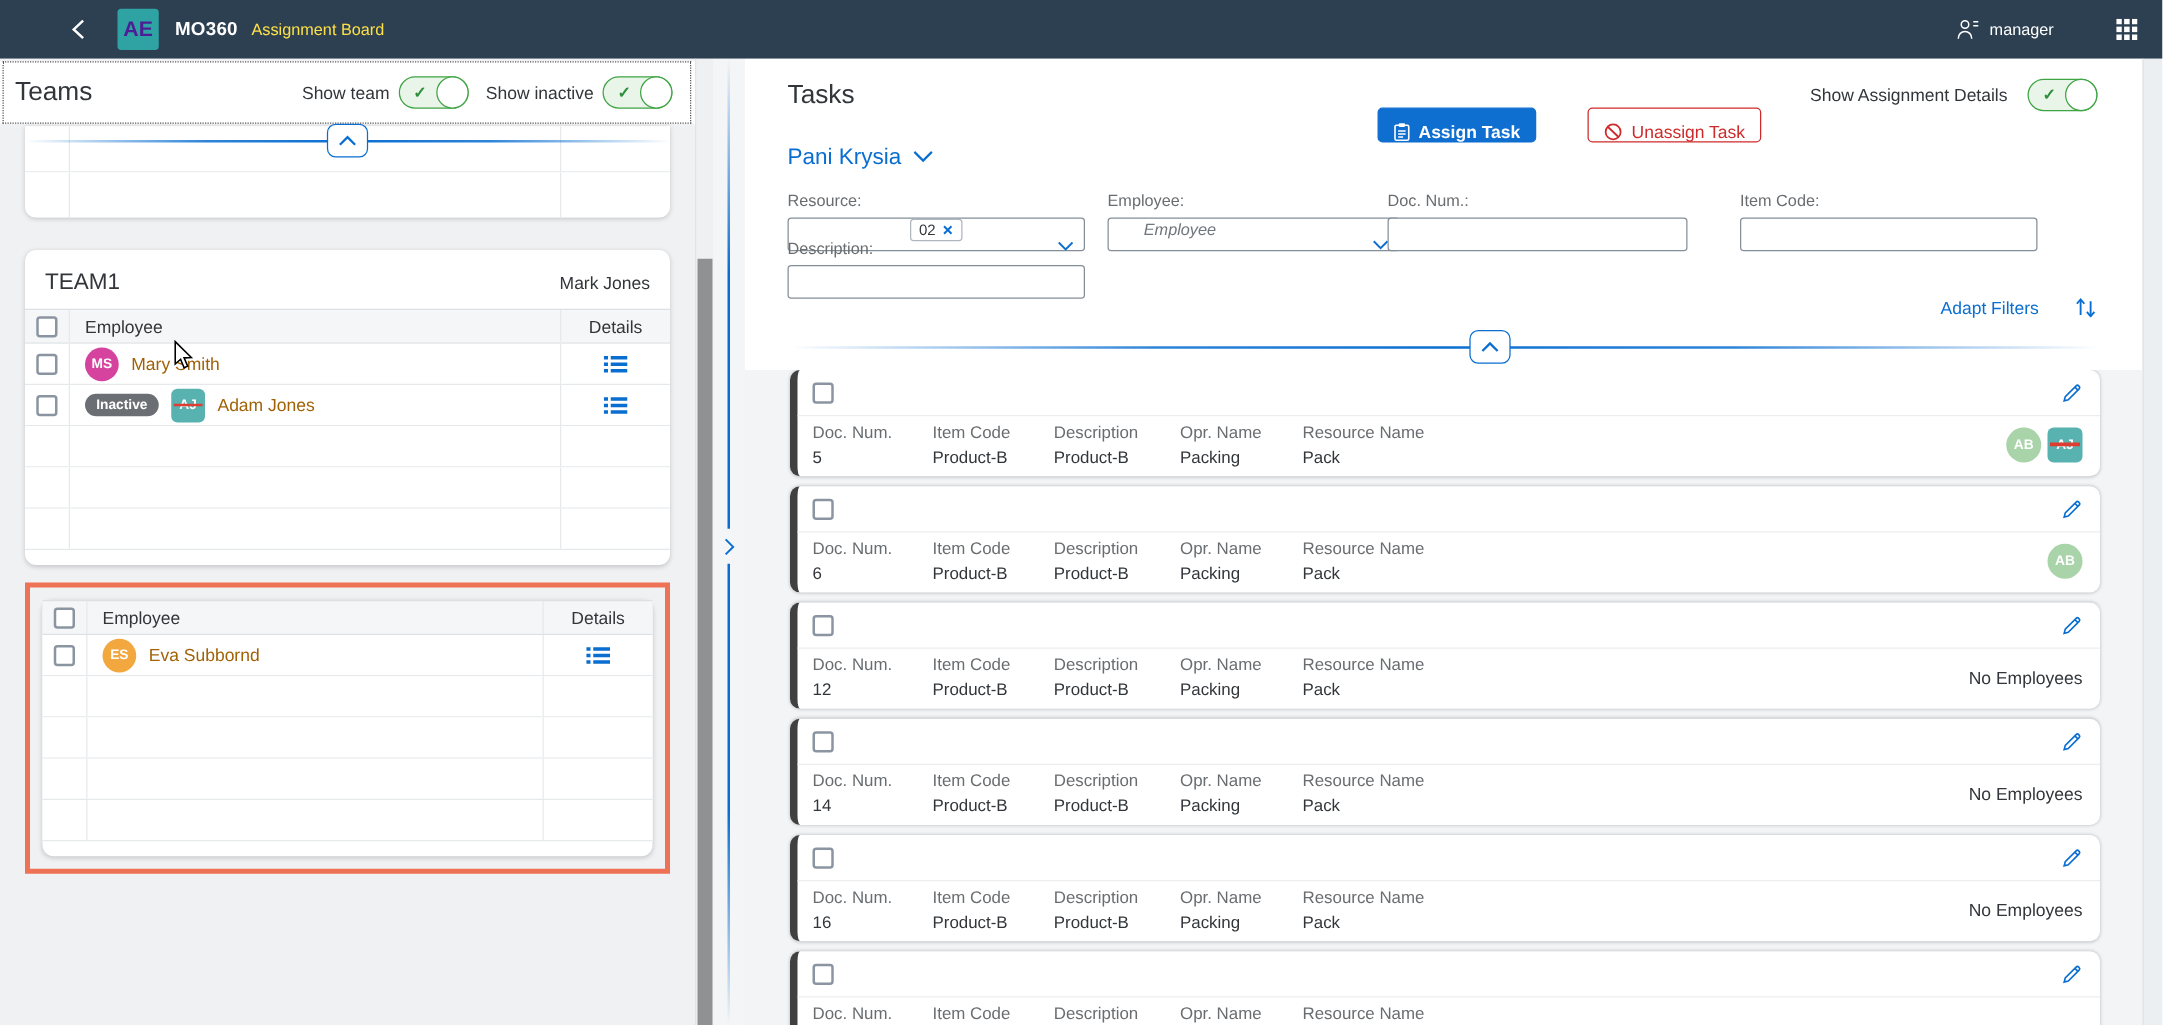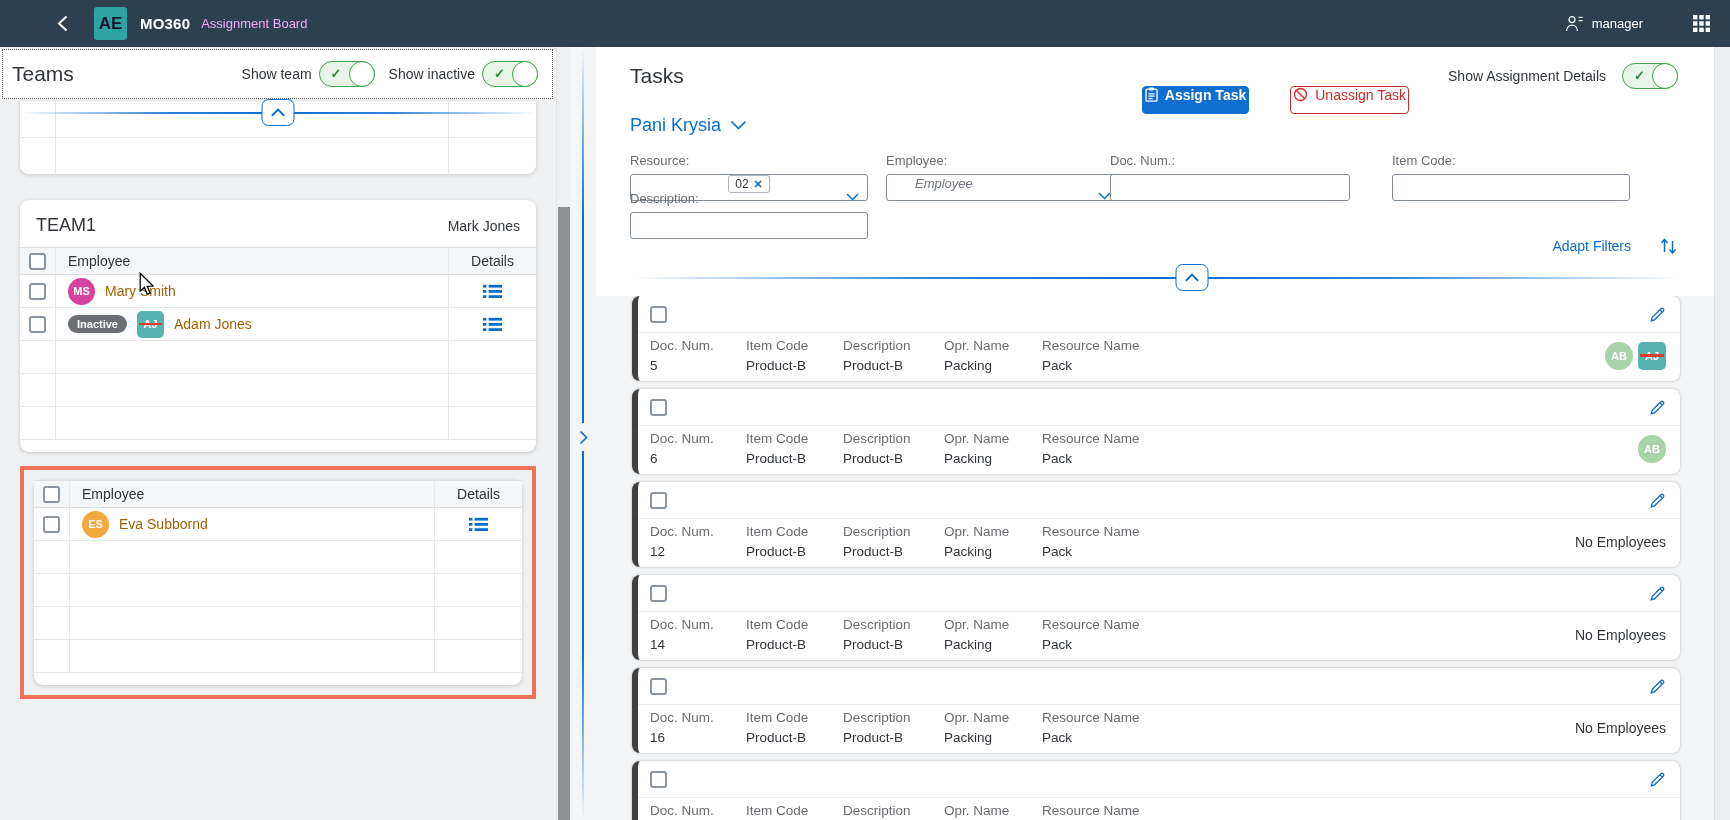--- a/index.html
+++ b/index.html
@@ -4,23 +4,23 @@
 <style>
   * { margin:0; padding:0; box-sizing:border-box; }
   html,body { width:1730px; height:820px; overflow:hidden; }
   body { font-family:"Liberation Sans", sans-serif; background:#fff; position:relative; color:#32363a; }
 
   
   .topbar { position:absolute; left:0; top:0; width:1730px; height:47px; background:#2d4052;
             display:flex; align-items:center; color:#fff; }
   .back-btn { margin-left:52px; width:20px; height:20px; display:flex; align-items:center; justify-content:center; cursor:pointer; }
   .logo { margin-left:22px; width:33px; height:33px; background:#2fa3a3; border-radius:3px;
-          display:flex; align-items:center; justify-content:center; font-weight:bold; font-size:17px; color:#0f172a; }
+          display:flex; align-items:center; justify-content:center; font-weight:bold; font-size:17px; color:#4c1d95; }
   .product { margin-left:13px; font-size:15px; font-weight:bold; letter-spacing:.2px; }
-  .app-sub { margin-left:11px; font-size:13px; color:#f0abfc; }
+  .app-sub { margin-left:11px; font-size:13px; color:#fde047; }
   .shell-right { margin-left:auto; display:flex; align-items:center; margin-right:20px; }
   .user-name { margin-left:8px; font-size:13px; }
   .grid-icon { margin-left:50px; display:flex; }
 
   
   .left-panel { position:absolute; left:0; top:47px; width:556px; bottom:0; background:#f0f1f3; }
   .lp-white { background:#fff; }
   .teams-header { position:relative; margin:2px 3px 0 2px; height:50px; border:1px dotted #5a5a5a;
                   display:flex; align-items:center; padding:0 14px 0 9px; background:#fff; }
   .teams-title { font-size:21px; color:#32363a; }
@@ -82,21 +82,21 @@
                      background:linear-gradient(180deg, rgba(10,110,209,0), #0a6ed1 22%, #0a6ed1 78%, rgba(10,110,209,0)); }
   .expand-btn { position:absolute; left:2px; top:376px; width:21px; height:28px; background:#f4f5f7;
                 border:none; display:flex; align-items:center; justify-content:center; cursor:pointer; z-index:2; }
   .right-scrollbar { position:absolute; right:0; top:47px; bottom:0; width:16px; background:#eceff1; border-left:1px solid #dfe3e5; }
 
   
   .right-panel { position:absolute; left:596px; right:16px; top:47px; bottom:0; background:#fff; overflow:hidden; }
   .tasks-header { height:58px; display:flex; align-items:center; padding:0 36px 0 34px; }
   .tasks-title { font-size:21px; color:#32363a; }
   .btn { height:28px; border-radius:4px; font-family:"Liberation Sans", sans-serif; font-size:14px;
-         display:inline-flex; align-items:flex-start; gap:7px; padding:0 2px; cursor:pointer;margin-top:48px; }
+         display:inline-flex; align-items:flex-end; gap:7px; padding:0 12px; cursor:pointer;margin-top:48px; }
   .btn-assign { margin-left:auto; background:#0f6fd0; border:1px solid #0f6fd0; color:#fff; font-weight:bold; }
   .btn-unassign { margin-left:41px; background:#fff; border:1px solid #cf2a2a; color:#cf2a2a; }
   .sad-label { margin-left:39px; font-size:14px; color:#32363a; }
   .tasks-header .switch { margin-left:16px; }
 
   .group-row { height:40px; display:flex; align-items:center; padding-left:34px; }
   .group-select { display:flex; align-items:center; gap:9px; color:#0a6ed1; font-size:18px; cursor:pointer; }
 
   .filters { position:relative; height:118px; margin:0 36px 0 34px; }
   .f-col { position:absolute; top:8px; }

